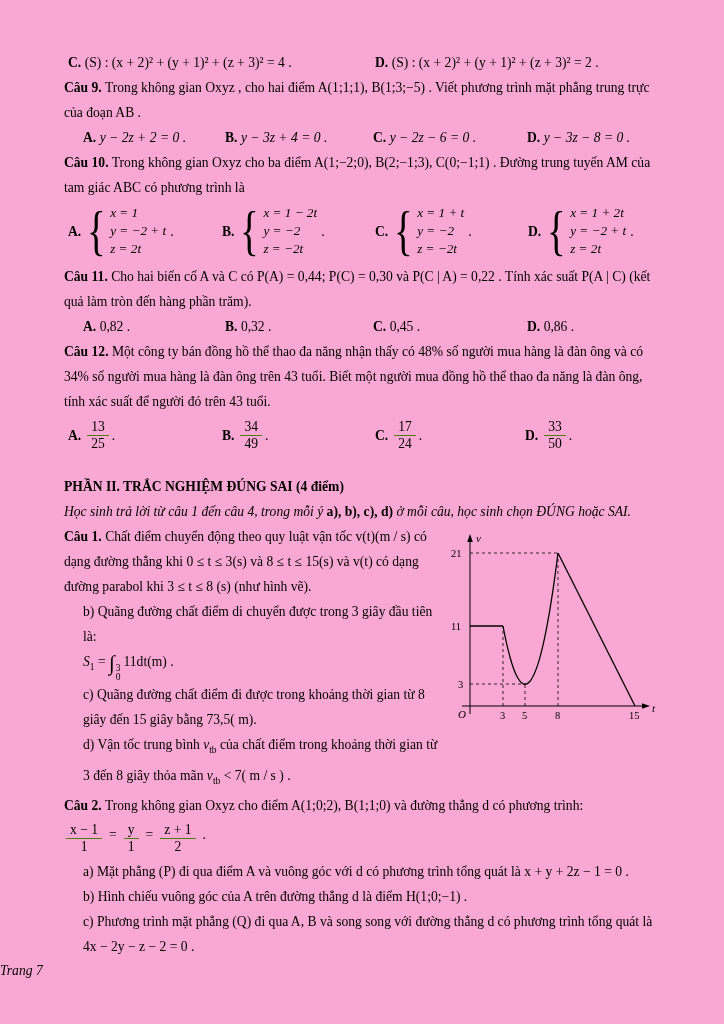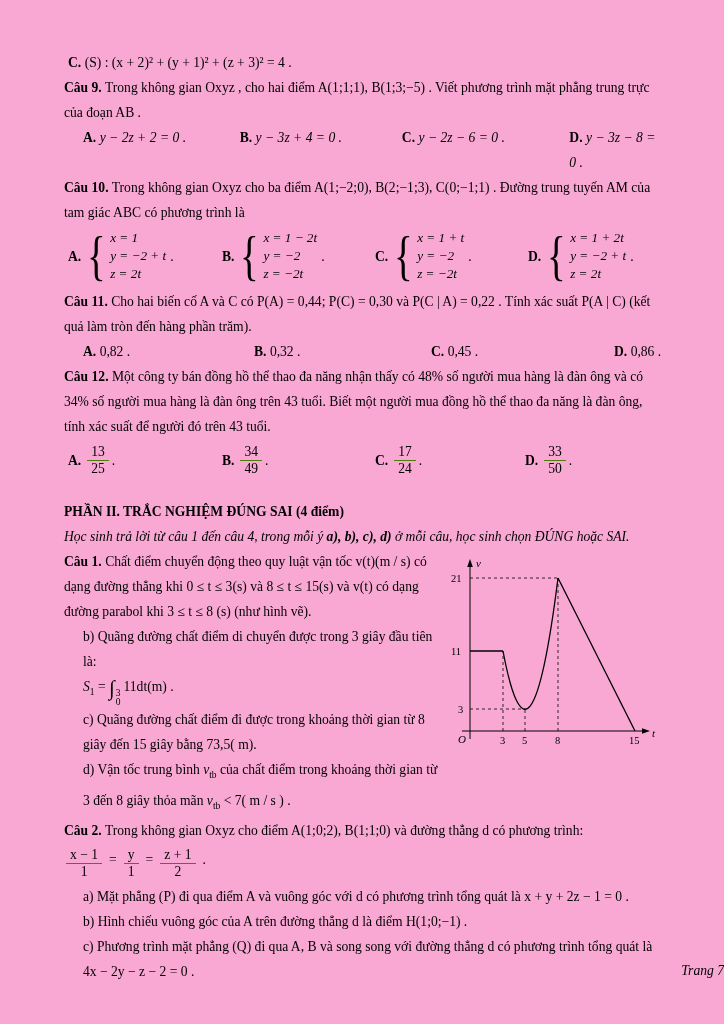--- a/index.html
+++ b/index.html
@@ -12,24 +12,24 @@
     font-family:"Liberation Serif", serif;
     font-size:13.6px;
     line-height:25px;
     color:#000;
     padding:50px 62px 0 64px;
     overflow:hidden;
   }
   p { margin:0; }
   b { font-weight:bold; }
   .it { font-style:italic; }
-  .bi { font-weight:bold; font-style:italic; }
-
-  
-  .opt-row { display:flex; padding-left:19px;gap:29px; }
+  .bi { font-weight:bold; }
+
+  
+  .opt-row { display:flex; padding-left:19px; }
   .opt-row .opt:nth-child(1){ width:142px; }
   .opt-row .opt:nth-child(2){ width:148px; }
   .opt-row .opt:nth-child(3){ width:154px; }
   .top-row { display:flex; padding-left:4px; }
   .top-row .opt:nth-child(1){ width:307px; }
 
   
   .sys-row { display:flex; padding-left:4px; margin:3px 0 5px; }
   .sys-row .sysopt:nth-child(1){ width:154px; }
   .sys-row .sysopt:nth-child(2){ width:153px; }
@@ -63,34 +63,35 @@
   .int-bounds { display:inline-flex; flex-direction:column; font-size:9.5px; line-height:9px; vertical-align:-5px; margin-left:1px; margin-right:3px; }
   sub { font-size:9.5px; }
 
   
   .eq-line { display:flex; align-items:flex-start; margin:4px 0 4px 2px;font-family:Liberation Serif, serif; }
   .eq-line .sep { margin:0 7px; }
   .q2-item { padding-left:19px; }
 
   .clear { clear:both; }
 
-  .footer { position:absolute; left:0; right:0; top:958px; text-align:right; font-style:italic; }
+  .footer { position:absolute; left:0; right:0; top:958px; text-align:left; font-style:italic; }
 
   .graph-svg text { font-family:"Liberation Serif", serif; font-size:10.5px; }
   .graph-svg .glab { font-style:italic; font-size:11px; }
   .dash { stroke:#000; stroke-width:.8; stroke-dasharray:3,3; fill:none; }
   .curve { stroke:#000; stroke-width:1.3; fill:none; }
 </style>
 </head>
 <body>
 
 <div class="page">
 
   <div class="top-row">
     <span class="opt"><b>C.</b> <span>(S) : (x + 2)² + (y + 1)² + (z + 3)² = 4 .</span></span>
+    <span class="opt"><b>D.</b> <span>(S) : (x + 2)² + (y + 1)² + (z + 3)² = 2 .</span></span>
   </div>
 
   <p><b>Câu 9.</b> <span>Trong không gian Oxyz , cho hai điểm A(1;1;1), B(1;3;−5) . Viết phương trình mặt phẳng trung trực của đoạn AB .</span></p>
   <div class="opt-row">
     <span class="opt"><b>A.</b> <span class="it">y − 2z + 2 = 0 .</span></span>
     <span class="opt"><b>B.</b> <span class="it">y − 3z + 4 = 0 .</span></span>
     <span class="opt"><b>C.</b> <span class="it">y − 2z − 6 = 0 .</span></span>
     <span class="opt"><b>D.</b> <span class="it">y − 3z − 8 = 0 .</span></span>
   </div>
 

